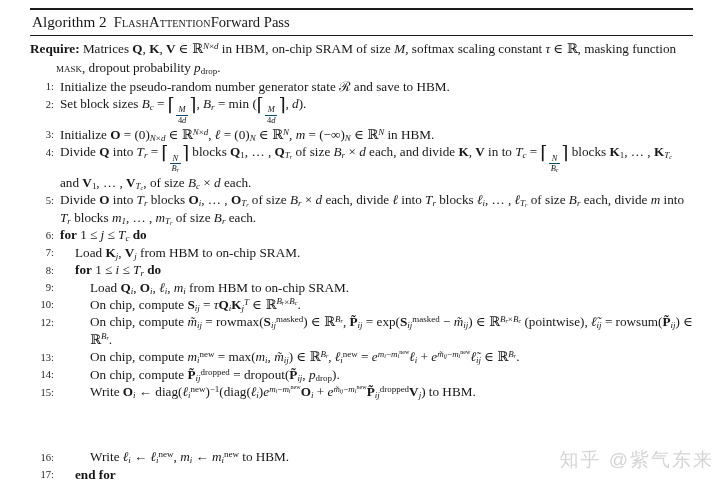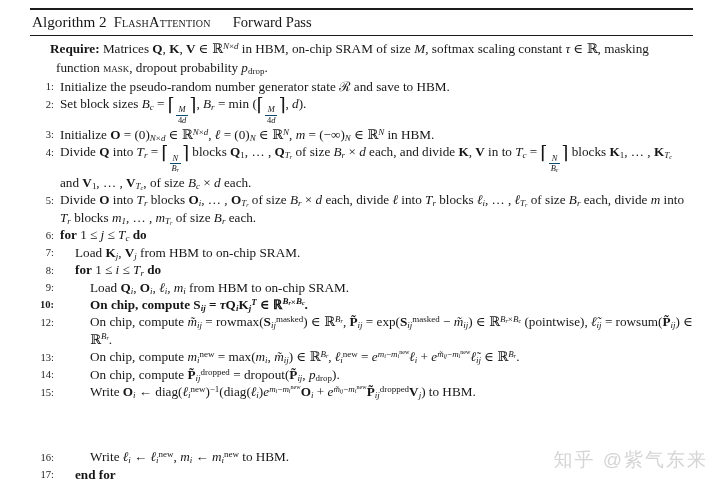--- a/index.html
+++ b/index.html
@@ -10,43 +10,43 @@
     font-family: "Liberation Serif", "DejaVu Serif", serif;
     overflow: hidden;
     position: relative;
   }
   .algo-box { position: absolute; left: 30px; top: 8px; width: 663px; }
   .rule { background: #1b1b1b; height: 2px; width: 100%; }
   .rule.thin { height: 1.4px; }
   .algo-header { font-size: 14.6px; padding: 3px 2px 4px 2px; }
   .algo-label { font-weight: normal; font-size: 15.2px; }
   .algo-title-sc { font-variant: small-caps; margin-left: 7px; letter-spacing: 0.2px; }
-  .algo-title-rest { margin-left: 22px; font-family: Liberation Serif, serif; }
+  .algo-title-rest { margin-left: 0; font-family: Liberation Serif, serif; }
   .require { font-size: 13.2px; line-height: 1.38; padding: 4px 0 1px 26px; text-indent: -26px; }
-  .req-label { font-weight: bold; margin-left: 20px; }
+  .req-label { font-weight: bold; }
   .algo-lines { margin: 0; padding: 0; list-style: none; }
   .algo-line { position: relative; font-size: 13.2px; line-height: 1.32; }
   .line-num {
     position: absolute; left: 0; top: 2.5px;
     width: 24px; text-align: right;
     font-size: 10.6px; color: #1d1d1d;
   }
   .line-content { display: block; }
   sub { font-size: 68%; vertical-align: -0.22em; line-height: 0; }
   sup { font-size: 68%; vertical-align: 0.5em; line-height: 0; }
   .sc { font-variant: small-caps; }
   .frac {
     display: inline-flex; flex-direction: column; align-items: center;
     vertical-align: -0.5em; font-size: 64%; line-height: 1.15; margin: 0 1px;
   }
   .frac .fnum { padding: 0 2px; }
   .frac .fden { border-top: 1px solid #0c4a6e; padding: 0 2px; }
   .ceil { font-size: 138%; vertical-align: -0.14em; line-height: 0.8; }
   .watermark {
-    position: absolute; right: 12px; bottom: 12px;
+    position: absolute; right: 6px; bottom: 12px;
     font-size: 19px; letter-spacing: 2px;
     font-family: "Liberation Sans", "DejaVu Sans", sans-serif;
     pointer-events: none;
     margin-left: 7px;
   }
 </style>
 </head>
 <body style="background: rgb(255, 255, 255); color: rgb(22, 22, 22);">
 
 <div class="algo-box">
@@ -100,21 +100,21 @@
         <span class="line-content">Load <b>K</b><sub><i>j</i></sub>, <b>V</b><sub><i>j</i></sub> from HBM to on-chip SRAM.</span>
       </div>
       <div class="algo-line" style="padding-left: 45px;">
         <span class="line-num">8:</span>
         <span class="line-content"><b>for</b> 1 ≤ <i>i</i> ≤ <i>T<sub>r</sub></i> <b>do</b></span>
       </div>
       <div class="algo-line" style="padding-left: 60px;">
         <span class="line-num">9:</span>
         <span class="line-content">Load <b>Q</b><sub><i>i</i></sub>, <b>O</b><sub><i>i</i></sub>, <i>ℓ<sub>i</sub></i>, <i>m<sub>i</sub></i> from HBM to on-chip SRAM.</span>
       </div>
-      <div class="algo-line" style="padding-left: 60px; font-weight: bold;">
+      <div class="algo-line" style="padding-left: 60px;">
         <span class="line-num">10:</span>
         <span class="line-content">On chip, compute <b>S</b><sub><i>ij</i></sub> = <i>τ</i><b>Q</b><sub><i>i</i></sub><b>K</b><sub><i>j</i></sub><sup><i>T</i></sup> ∈ ℝ<sup><i>B<sub>r</sub></i>×<i>B<sub>c</sub></i></sup>.</span>
       </div>
       <div class="algo-line" style="padding-left: 60px;">
         <span class="line-num">12:</span>
         <span class="line-content">On chip, compute <i>m̃<sub>ij</sub></i> = rowmax(<b>S</b><sub><i>ij</i></sub><sup>masked</sup>) ∈ ℝ<sup><i>B<sub>r</sub></i></sup>, <b>P̃</b><sub><i>ij</i></sub> = exp(<b>S</b><sub><i>ij</i></sub><sup>masked</sup> − <i>m̃<sub>ij</sub></i>) ∈ ℝ<sup><i>B<sub>r</sub></i>×<i>B<sub>c</sub></i></sup> (pointwise), <i>ℓ̃<sub>ij</sub></i> = rowsum(<b>P̃</b><sub><i>ij</i></sub>) ∈ ℝ<sup><i>B<sub>r</sub></i></sup>.</span>
       </div>
       <div class="algo-line" style="padding-left: 60px;">
         <span class="line-num">13:</span>
         <span class="line-content">On chip, compute <i>m<sub>i</sub></i><sup>new</sup> = max(<i>m<sub>i</sub></i>, <i>m̃<sub>ij</sub></i>) ∈ ℝ<sup><i>B<sub>r</sub></i></sup>, <i>ℓ<sub>i</sub></i><sup>new</sup> = <i>e</i><sup><i>m<sub>i</sub></i>−<i>m<sub>i</sub></i><sup>new</sup></sup><i>ℓ<sub>i</sub></i> + <i>e</i><sup><i>m̃<sub>ij</sub></i>−<i>m<sub>i</sub></i><sup>new</sup></sup><i>ℓ̃<sub>ij</sub></i> ∈ ℝ<sup><i>B<sub>r</sub></i></sup>.</span>

